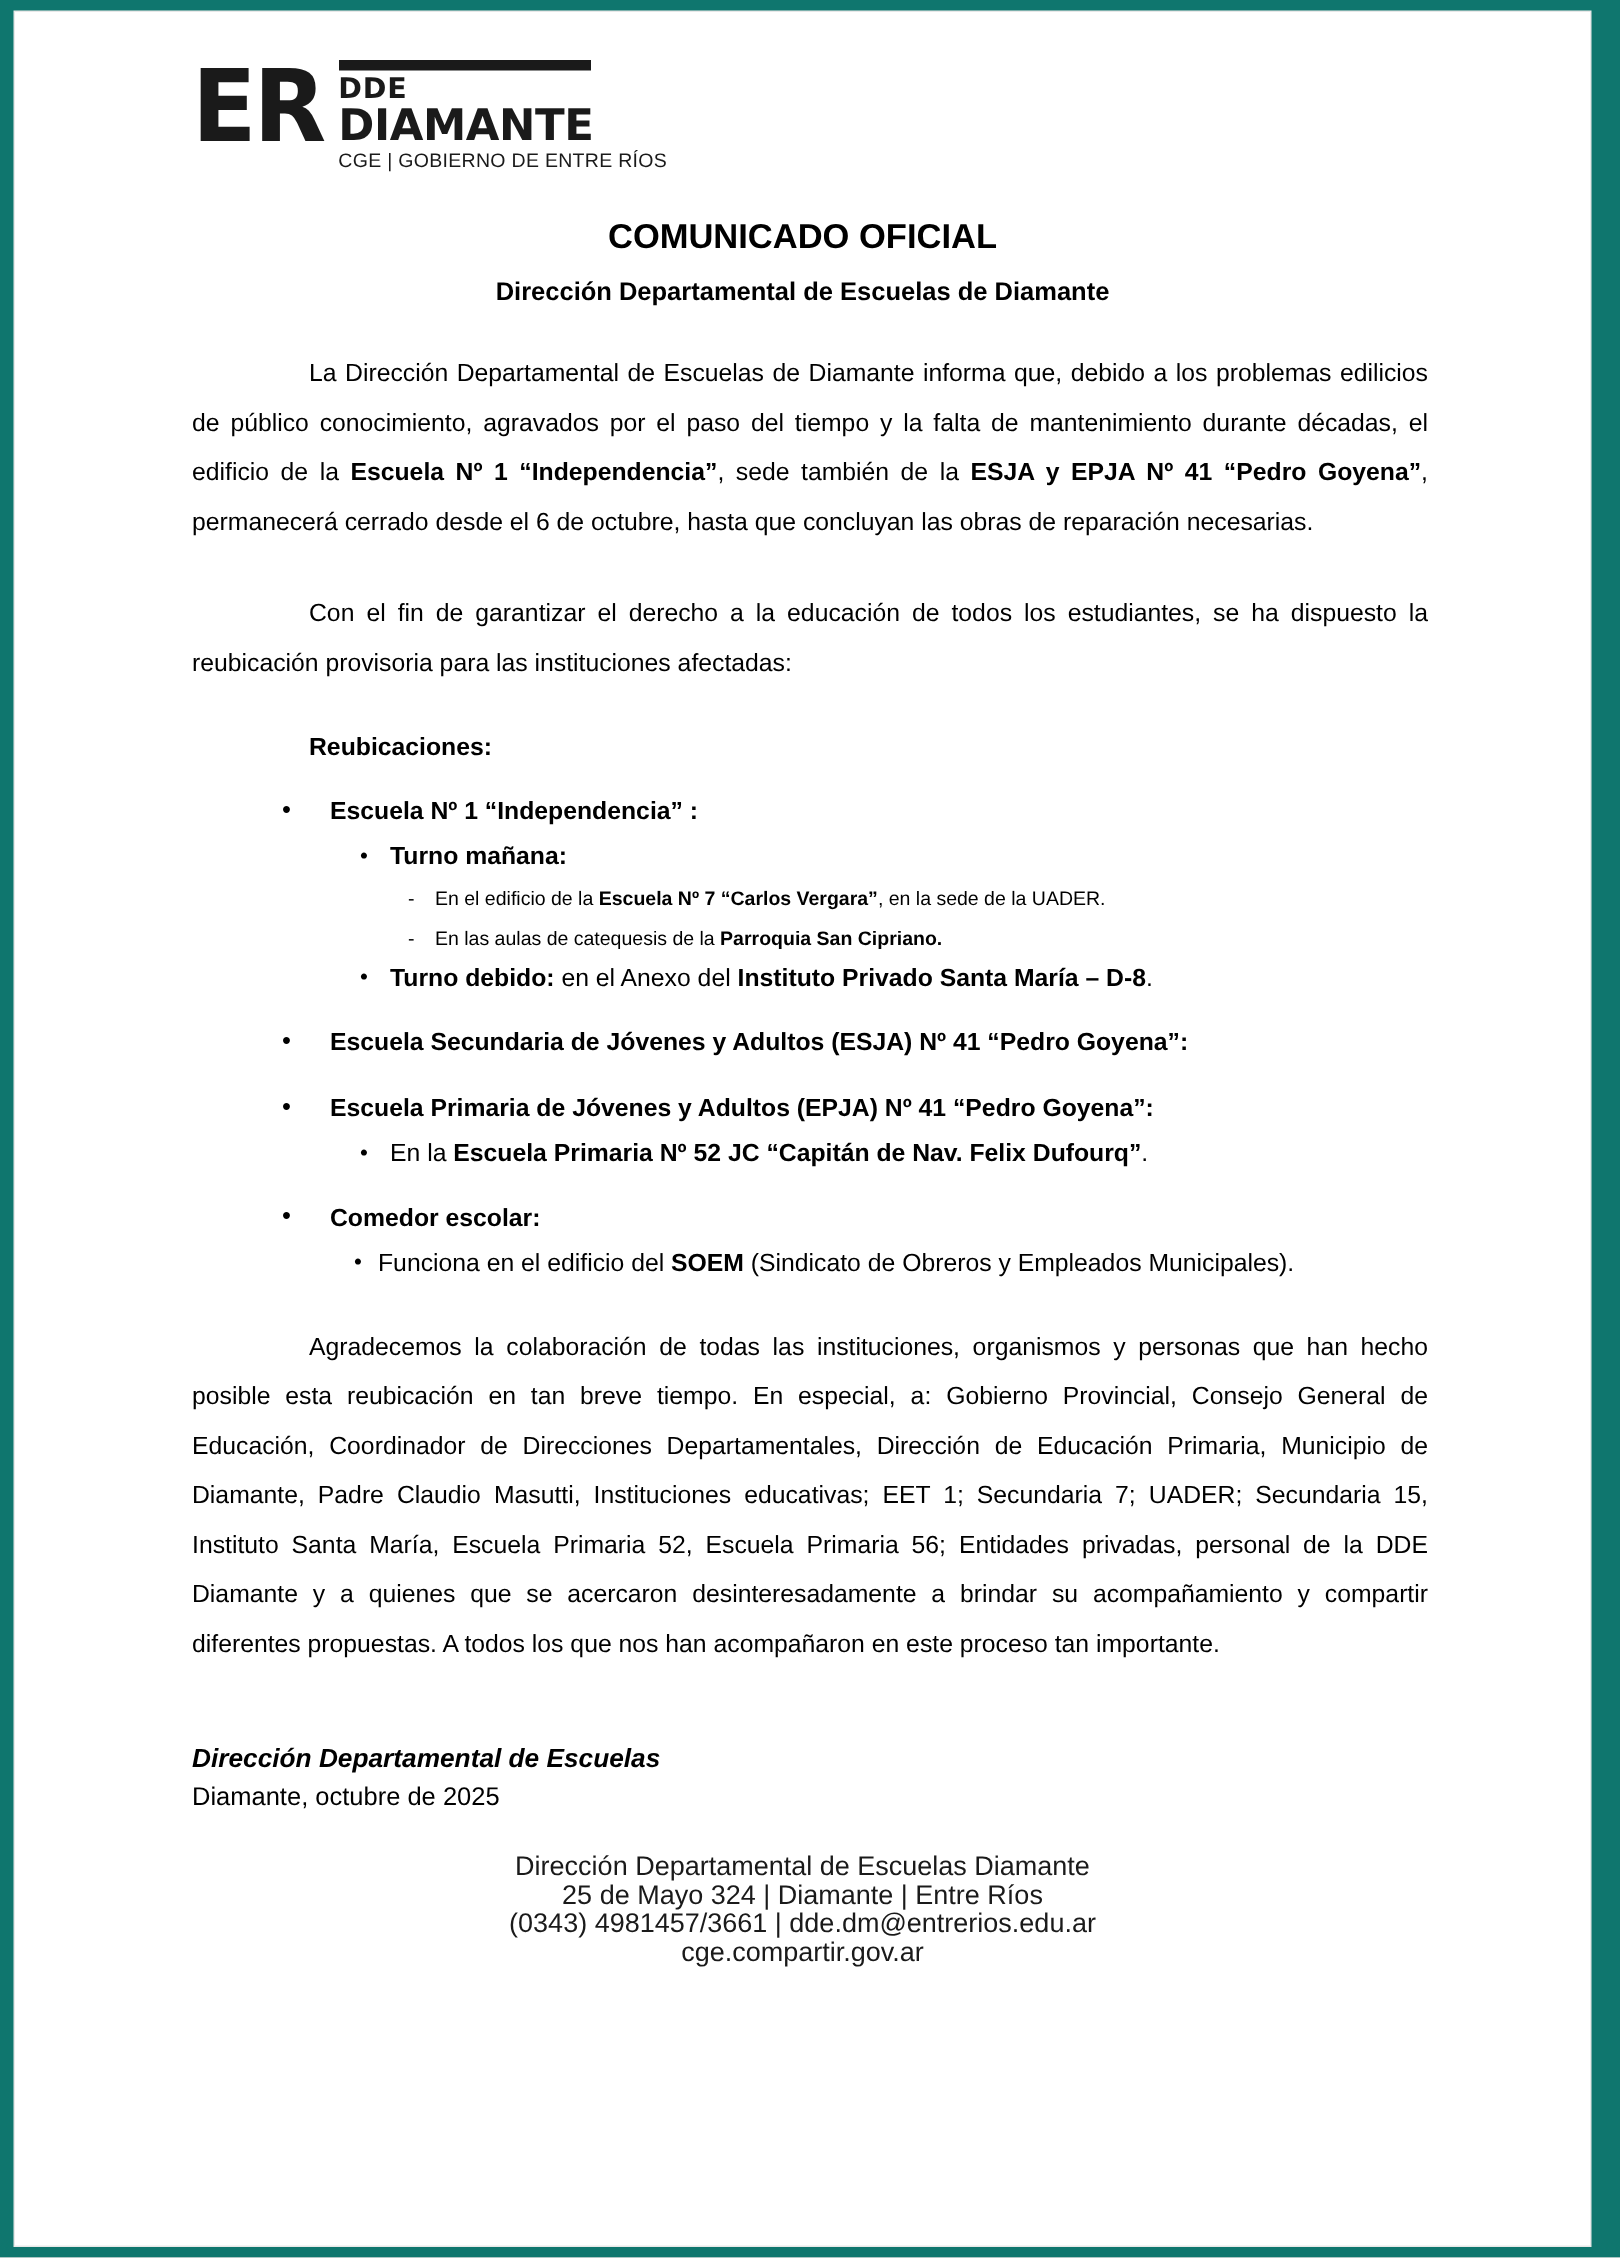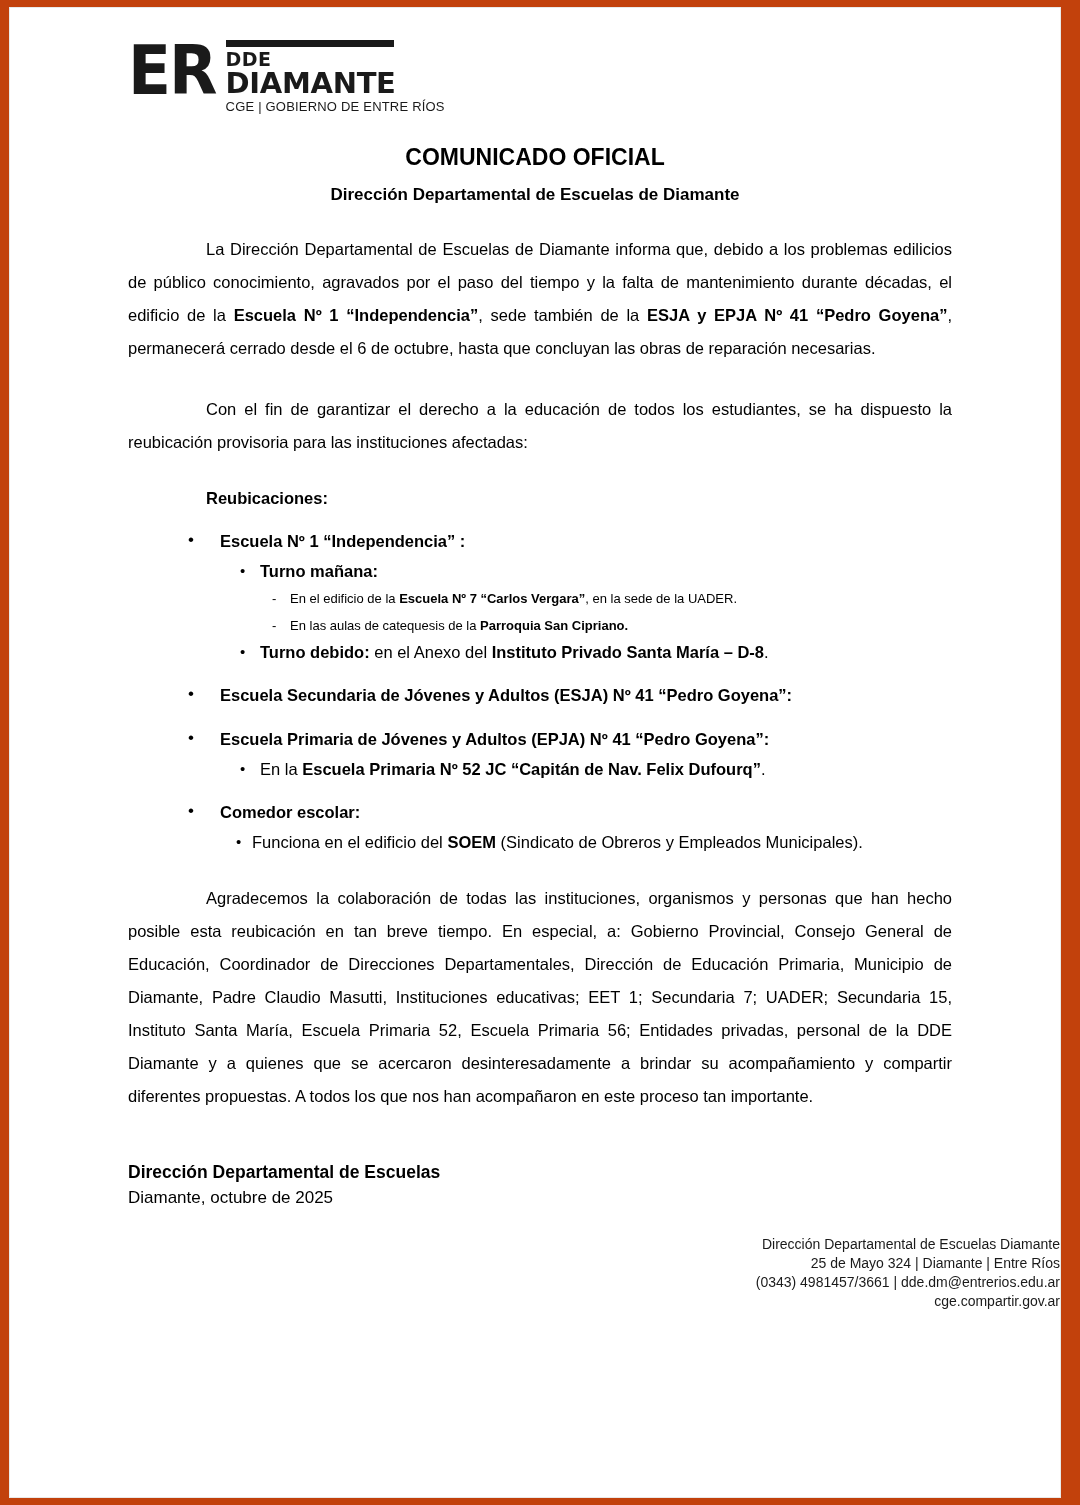--- a/index.html
+++ b/index.html
@@ -7,21 +7,21 @@
     padding: 0;
     background: #d8d8d8;
   }
   body {
     font-family: "Liberation Sans", sans-serif;
   }
   .page {
     position: relative;
     width: 1080px;
     height: 1505px;
-    background: #c2410c;
+    background: #0f766e;
     box-sizing: border-box;
     overflow: hidden;
   }
   .sheet {
     position: absolute;
     left: 10px;
     top: 8px;
     width: 1050px;
     height: 1489px;
     background: #ffffff;
@@ -192,30 +192,31 @@
   }
   
   .sign {
     padding: 0 108px 0 118px;
     margin-top: 46px;
   }
   .sign-line1 {
     font-weight: bold;
     font-size: 17.5px;
     line-height: 26px;
+    font-style: italic;
   }
   .sign-line2 {
     font-size: 17px;
     line-height: 26px;
   }
   
   .footer {
     margin-top: 24px;
-    text-align: right;
-    font-size: 14px;
+    text-align: center;
+    font-size: 18px;
     line-height: 19px;
     color: #1a1a1a;
   }
 </style>
 </head>
 <body>
 
 <div class="page">
   <div class="sheet">
 

